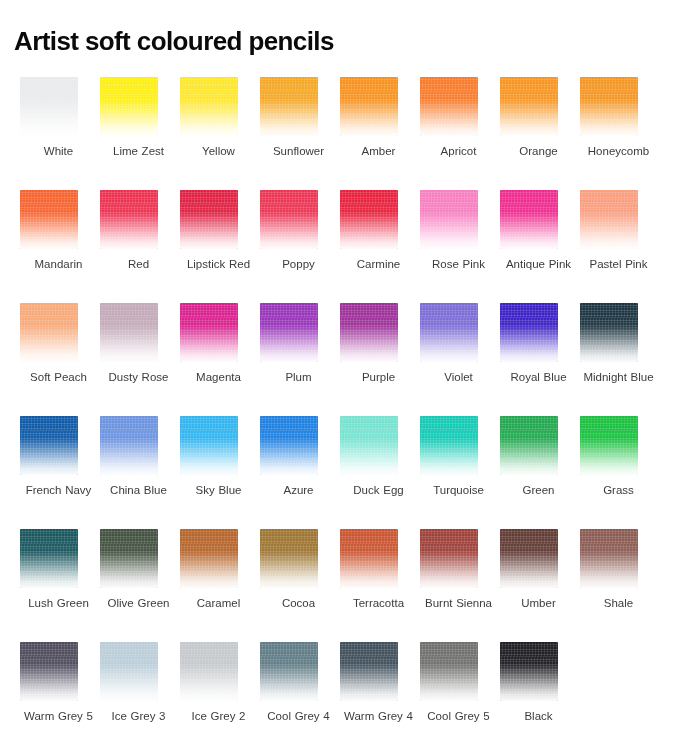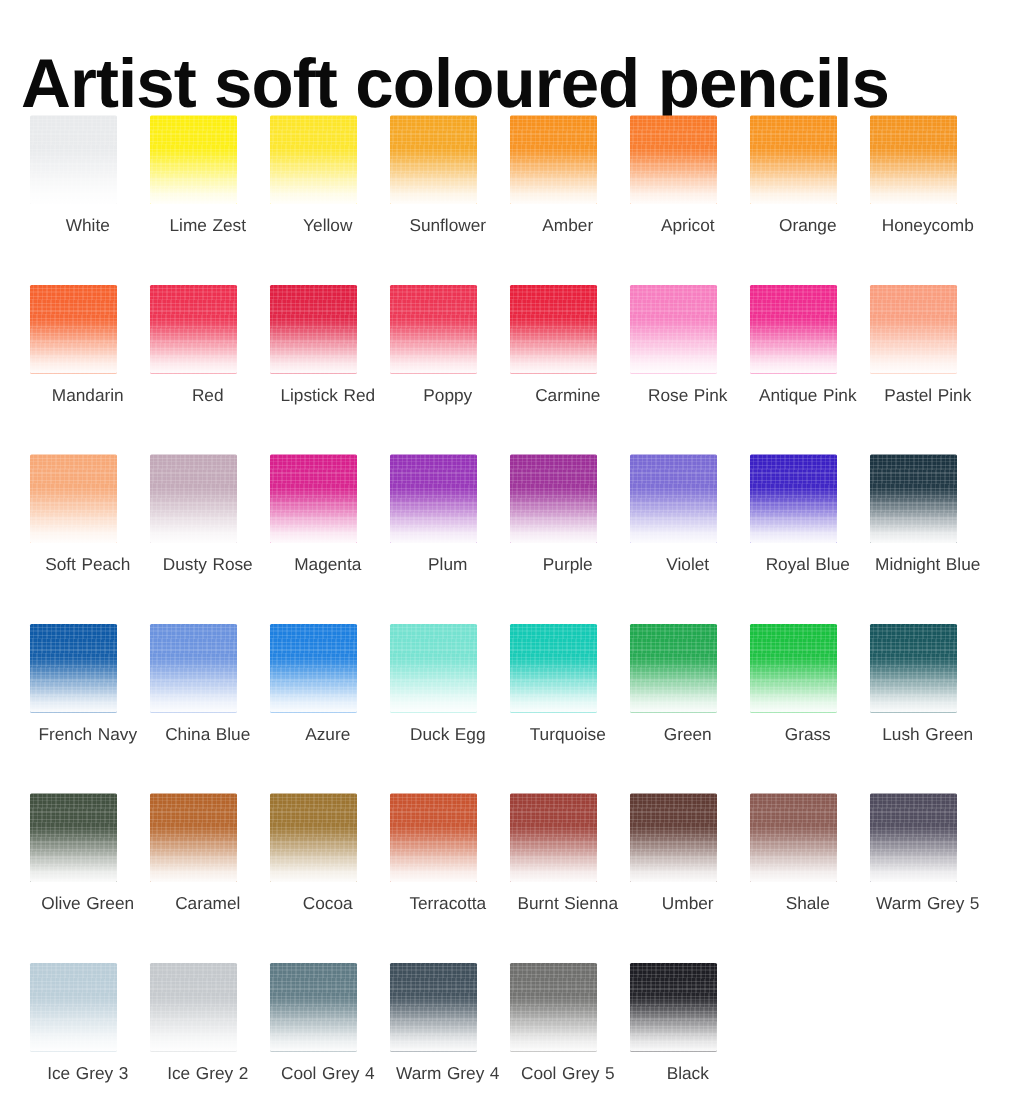--- a/index.html
+++ b/index.html
@@ -14,21 +14,21 @@
     font-family: "Liberation Sans", "DejaVu Sans", sans-serif;
     -webkit-font-smoothing: antialiased;
     overflow: hidden;
     position: relative;
   }
 
   #page-title {
     position: absolute;
     left: 14px;
     top: 2px;
-    font-size: 46px;
+    font-size: 26px;
     line-height: 44px;
     font-weight: 700;
     letter-spacing: -0.6px;
     color: #0a0a0a;
     white-space: nowrap;
   }
 
   #swatch-grid {
     position: absolute;
     left: 0;
@@ -216,20 +216,24 @@
     </div>
     <div class="swatch-cell">
       <div class="swatch-chip" style="background: rgb(13, 89, 166);"></div>
       <div class="swatch-label">French Navy</div>
     </div>
     <div class="swatch-cell">
       <div class="swatch-chip" style="background: rgb(106, 146, 222);"></div>
       <div class="swatch-label">China Blue</div>
     </div>
     <div class="swatch-cell">
+      <div class="swatch-chip" style="background: rgb(47, 180, 239);"></div>
+      <div class="swatch-label">Sky Blue</div>
+    </div>
+    <div class="swatch-cell">
       <div class="swatch-chip" style="background: rgb(28, 127, 224);"></div>
       <div class="swatch-label">Azure</div>
     </div>
     <div class="swatch-cell">
       <div class="swatch-chip" style="background: rgb(116, 226, 208);"></div>
       <div class="swatch-label">Duck Egg</div>
     </div>
     <div class="swatch-cell">
       <div class="swatch-chip" style="background: rgb(18, 201, 180);"></div>
       <div class="swatch-label">Turquoise</div>

